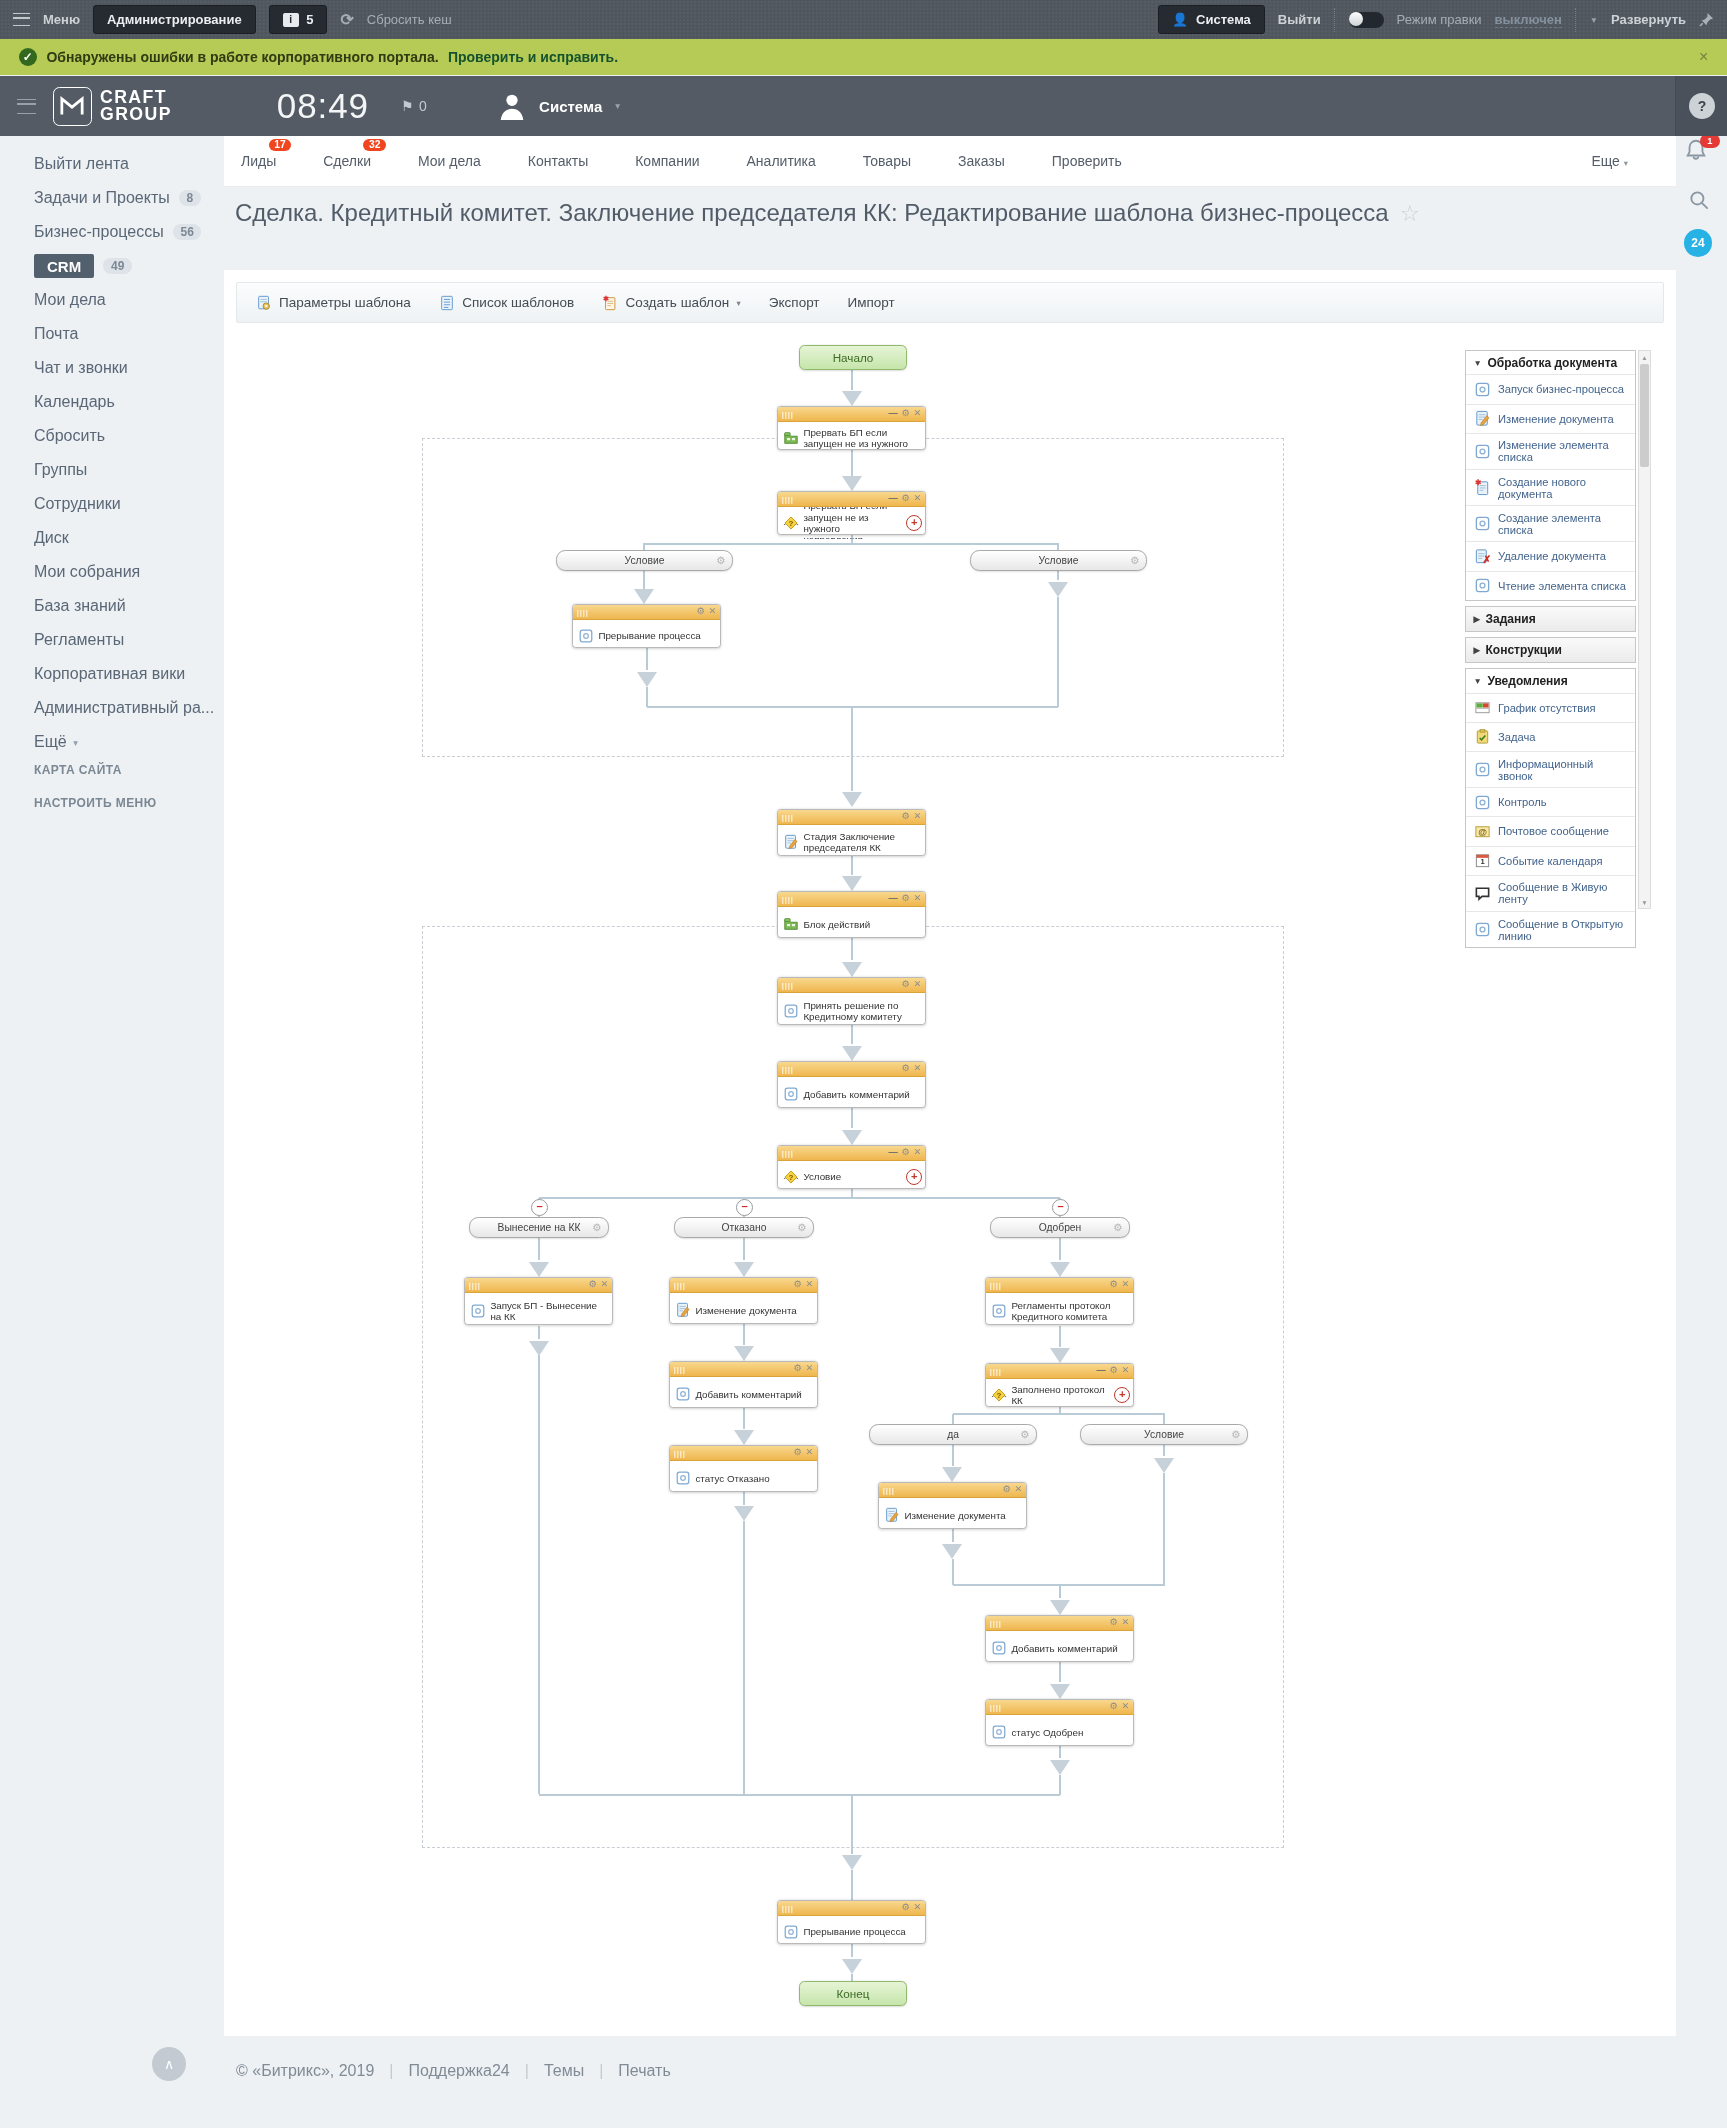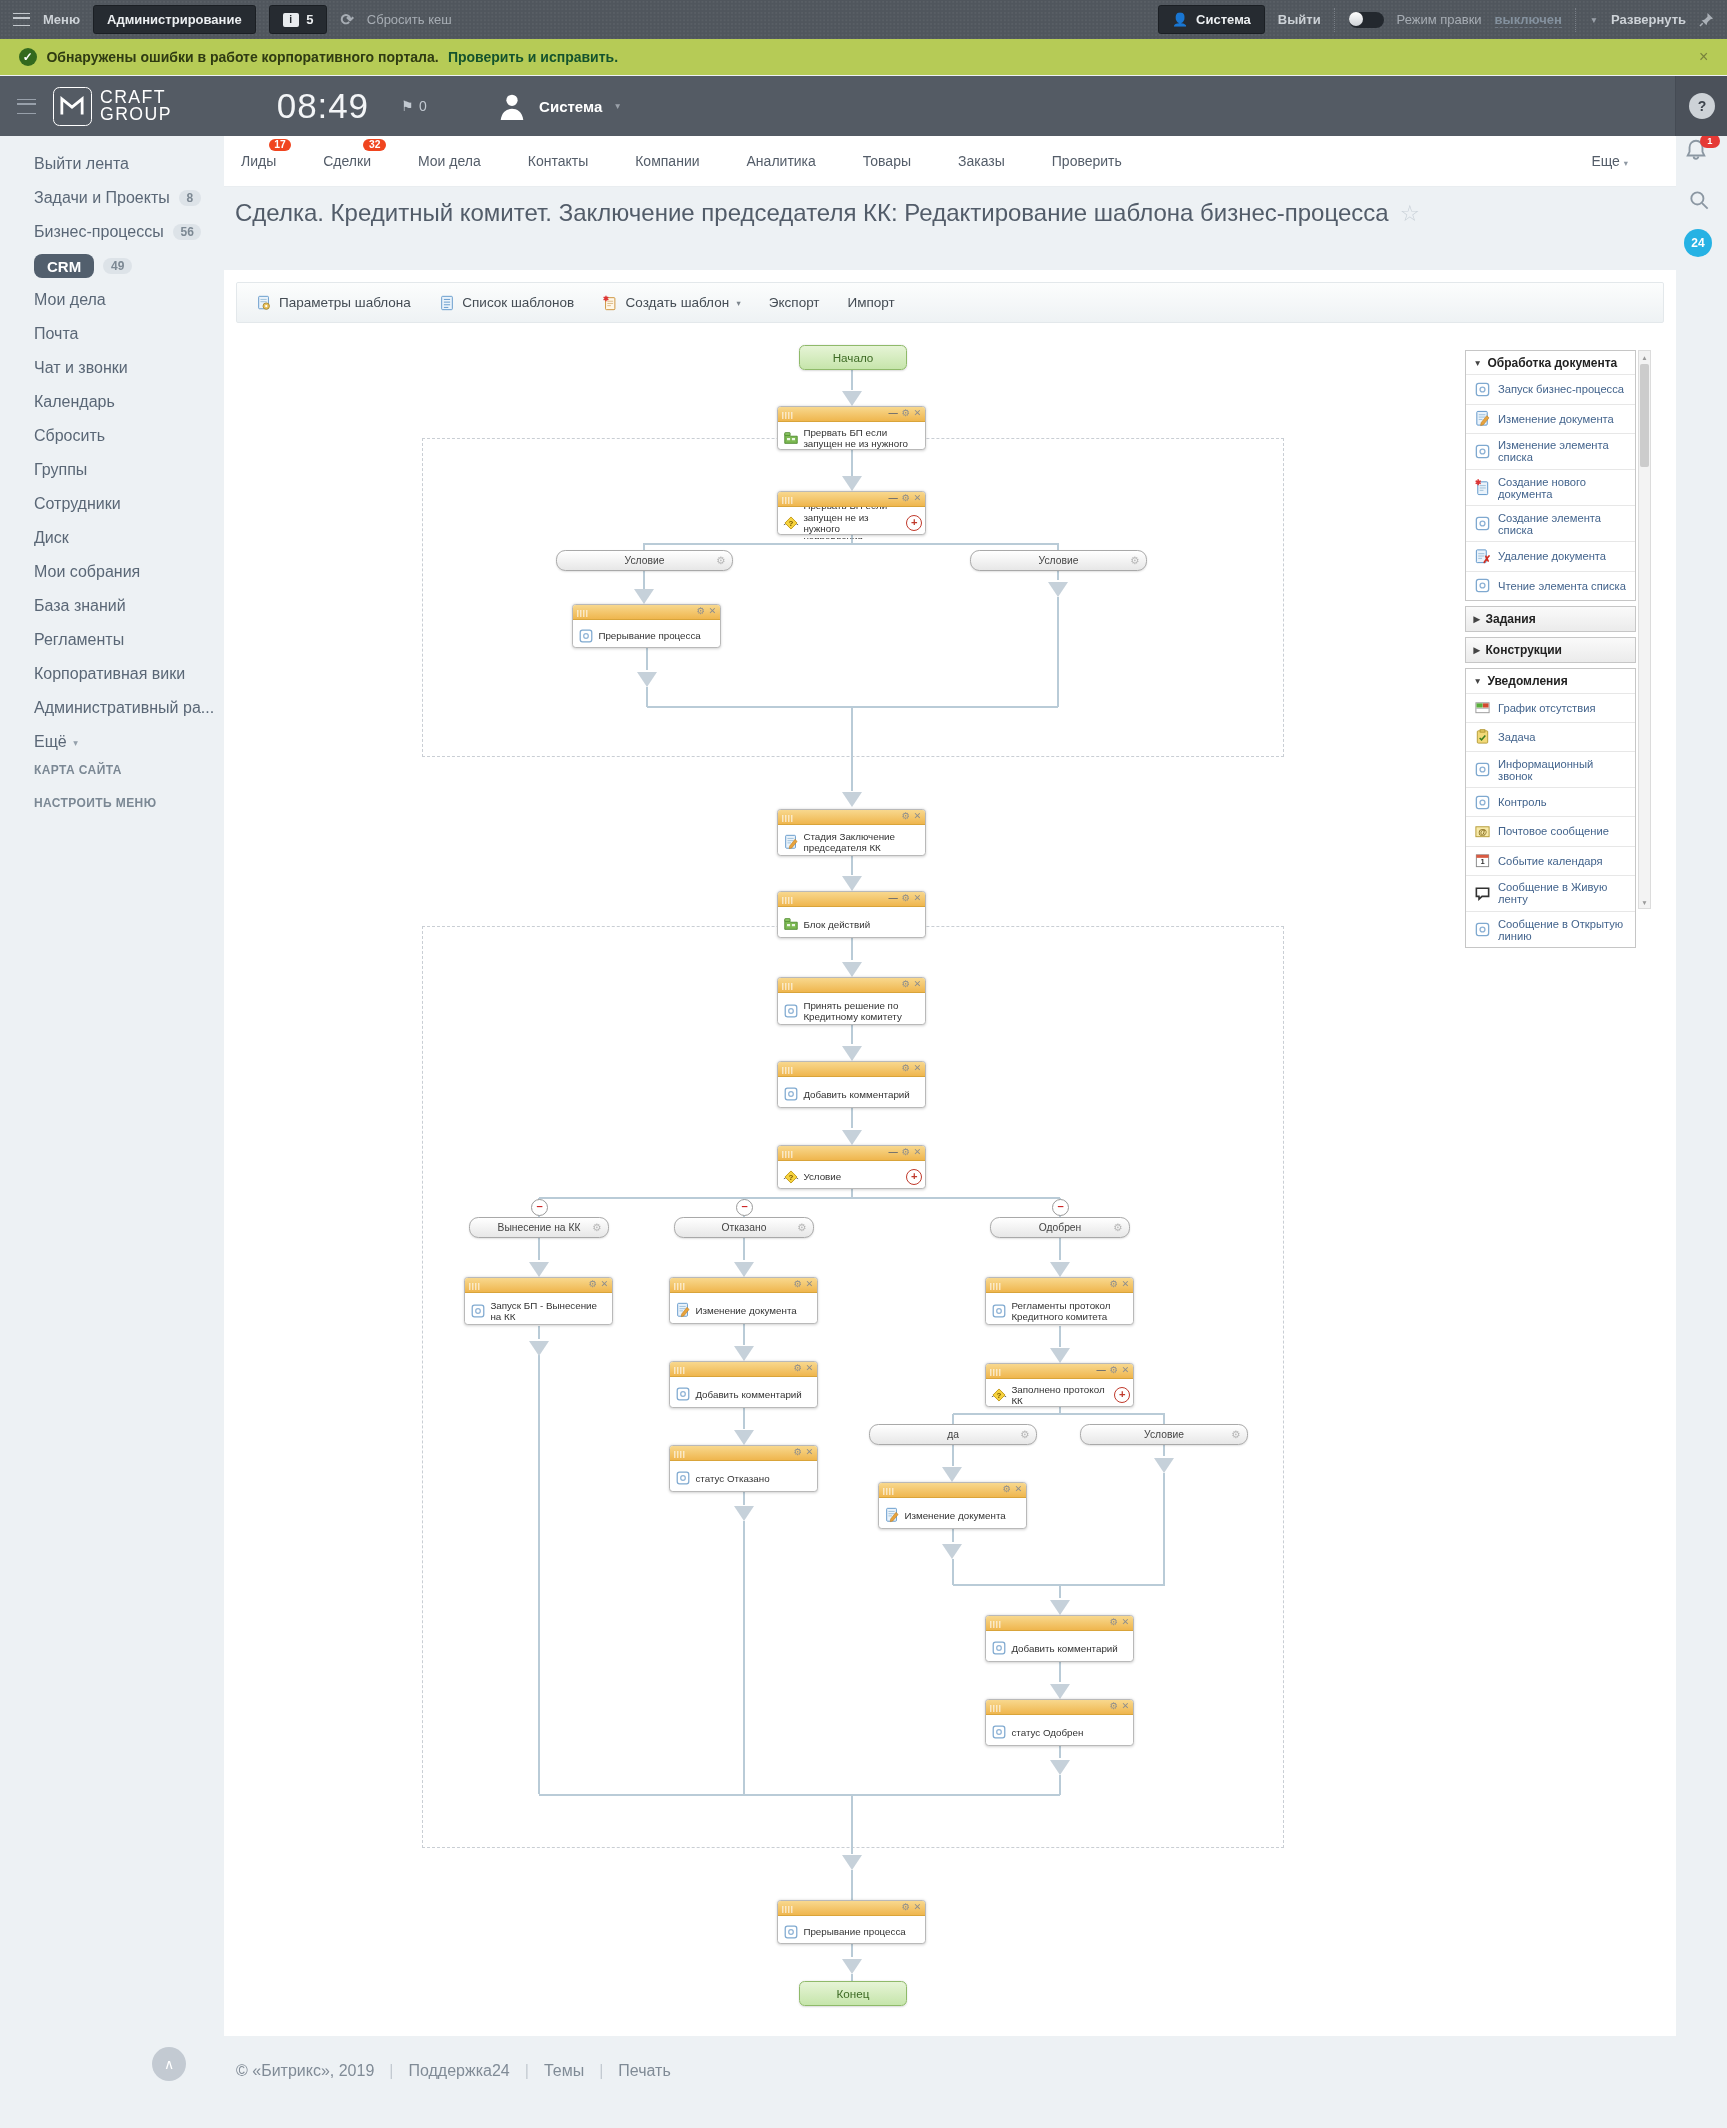--- a/index.html
+++ b/index.html
@@ -40,21 +40,21 @@
   .alert-link{color:#14532d;font-size:14px;font-weight:bold}
   .alert-close{margin-left:auto;color:#77823c;font-size:16px}
 
   
   .header{position:absolute;left:0;top:76px;width:1675px;height:60px;background:#545b64;
           display:flex;align-items:center;box-sizing:border-box;padding:0 0 0 17px;z-index:30}
   .h-burger{width:18.6px;height:13px;border-top:1.9px solid #98a0aa;border-bottom:1.9px solid #98a0aa;position:relative;margin-right:17px}
   .h-burger:before{content:"";position:absolute;left:0;top:3.7px;width:100%;height:1.9px;background:#98a0aa}
   .logo{display:flex;align-items:center;gap:8.4px;margin-right:43px}
   .logo-box{width:37px;height:37px;border:1.9px solid #fff;border-radius:6.5px;display:flex;align-items:center;justify-content:center}
-  .logo-text{color:#fff;font-size:17.7px;font-weight:normal;letter-spacing:1.4px;line-height:.95}
+  .logo-text{color:#fff;font-size:17.7px;font-weight:bold;letter-spacing:1.4px;line-height:.95}
   .search-pill{width:617px;height:34px;background:#5e6671;border-radius:17.7px;display:flex;align-items:center;
                box-sizing:border-box;padding:0 15px}
   .search-pill input{flex:1;background:transparent;border:none;outline:none;color:#c8cdd3;font-size:14px;
                      font-family:"Liberation Sans",sans-serif}
   .search-pill input::placeholder{color:#99a1ac}
   .clock{font-size:35px;font-weight:300;color:#f3f5f7;letter-spacing:0.9px;margin-left:62px}
   .flag{display:flex;align-items:center;gap:5.6px;margin-left:32px;color:#c2c9d1;font-size:14px}
   .userbox{display:flex;align-items:center;gap:11.2px;margin-left:69px}
   .username{color:#fff;font-size:15px;font-weight:bold}
 
@@ -70,21 +70,21 @@
              justify-content:center;padding:0 2.8px;z-index:5}
   .rail-search{left:1689px;top:190px}
   .rail-24{left:1684px;top:229px;width:28px;height:28px;border-radius:50%;background:#26b2e4;color:#fff;
            font-size:12px;font-weight:bold;display:flex;align-items:center;justify-content:center}
 
   
   .sidebar{position:absolute;left:0;top:147px;width:224px}
   .sb-item{height:34px;display:flex;align-items:center;padding-left:34px;font-size:16px;color:#5a6776;cursor:pointer}
   .sb-badge{margin-left:9.3px;background:#dde3e8;color:#7c8893;font-size:12px;font-weight:bold;
             padding:0.9px 7.5px;border-radius:9.3px}
-  .sb-pill{background:#525f6d;color:#fff;font-weight:bold;padding:3.7px 13px;border-radius:8px;font-size:15px}
+  .sb-pill{background:#525f6d;color:#fff;font-weight:bold;padding:3.7px 13px;border-radius:2px;font-size:15px}
   .sb-caret{font-size:9.3px;color:#94a0ab;margin-left:6.5px}
   .sb-foot{position:absolute;left:34px;font-size:12px;font-weight:bold;color:#7b8894;letter-spacing:0.4px;cursor:pointer}
 
   
   .navrow{position:absolute;left:224px;top:135px;width:1452px;height:52px;background:#fff;
           border-bottom:0.9px solid #e9edf0;display:flex;align-items:center;box-sizing:border-box;
           padding:0 48px 0 17px;z-index:5}
   .nav-item{position:relative;font-size:14px;color:#545d69;margin-right:47px;cursor:pointer}
   .nav-badge{position:absolute;top:-14px;right:-15px;background:#f0451f;color:#fff;font-size:10.3px;
              font-weight:bold;border-radius:8.4px;padding:0.9px 5.6px}

